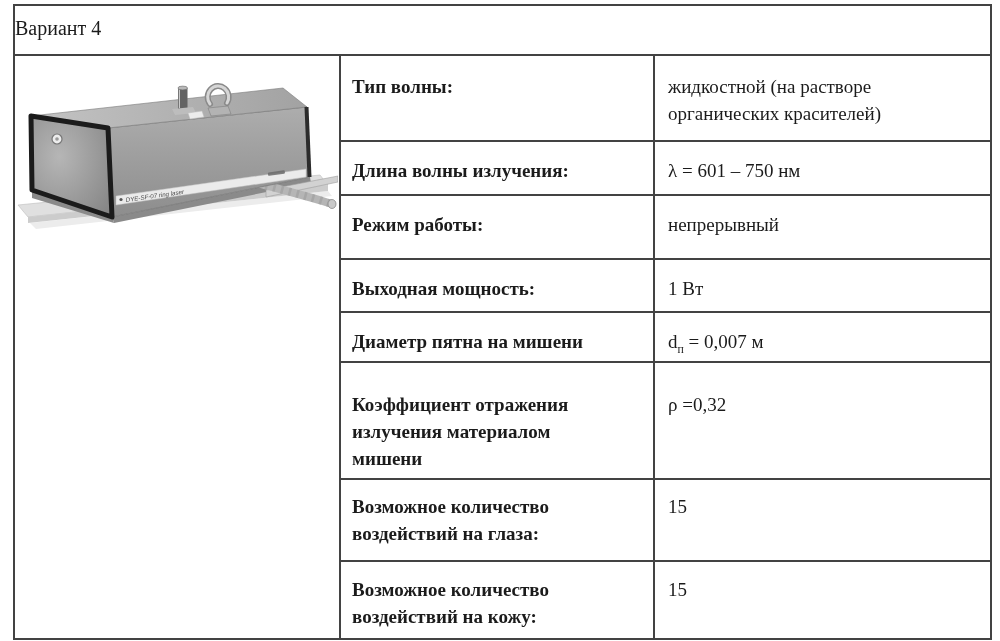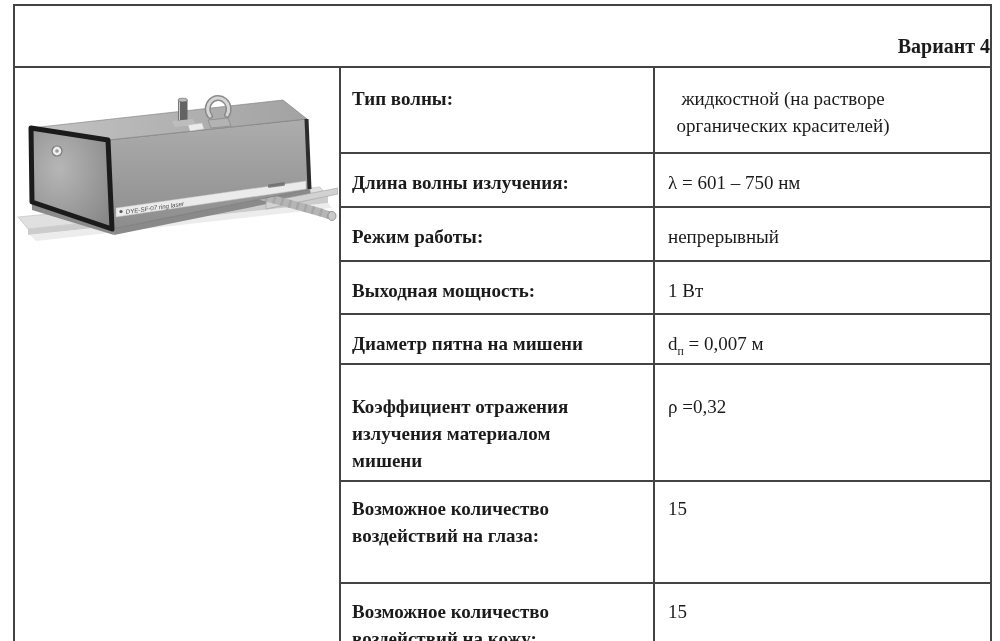--- a/index.html
+++ b/index.html
@@ -20,51 +20,51 @@
   }
   table.spec td{
     border:2px solid #434343;
     vertical-align:top;
     background:#ffffff;
     overflow:hidden;
   }
   tr.hrow{height:50px;}
   tr.r1{height:86px;}
   tr.r2{height:54px;}
-  tr.r3{height:54px;border-radius:21px;}
+  tr.r3{height:64px;border-radius:21px;}
   tr.r4{height:53px;margin-left:23px;}
   tr.r5{height:42px;}
   tr.r6{height:104px;}
-  tr.r7{height:102px;}
+  tr.r7{height:82px;}
   tr.r8{height:78px;}
   td.hcell{
-    text-align:right;
-    font-weight:bold;
+    text-align:left;
+    font-weight:normal;
     font-size:20px;
-    padding:29px 0 8px 0;
+    padding:11px 0 8px 0;
     vertical-align:middle;
   }
   td.lbl{
     font-weight:bold;
     font-size:19px;
     line-height:27px;
     padding:15px 8px 6px 11px;
   }
   td.val{
     font-size:19px;
     line-height:27px;
     padding:15px 8px 6px 13px;
   }
   tr.r1 td.lbl, tr.r1 td.val{padding-top:17px;}
   tr.r6 td.lbl, tr.r6 td.val{padding-top:28px;}
   tr.r7 td.lbl, tr.r7 td.val{padding-top:13px;}
   tr.r8 td.lbl, tr.r8 td.val{padding-top:14px;}
   .lt{display:inline-block;max-width:242px;}
   .vt{display:inline-block;}
-  .narrow{max-width:230px;text-align:center;}
+  .narrow{max-width:230px;}
   td.val sub{font-size:0.62em;line-height:0;}
   td.photo{
     vertical-align:top;
     padding:0;
   }
   td.photo svg{display:block;margin:1px 0 0 1px;}
 </style>
 </head>
 <body>
 

